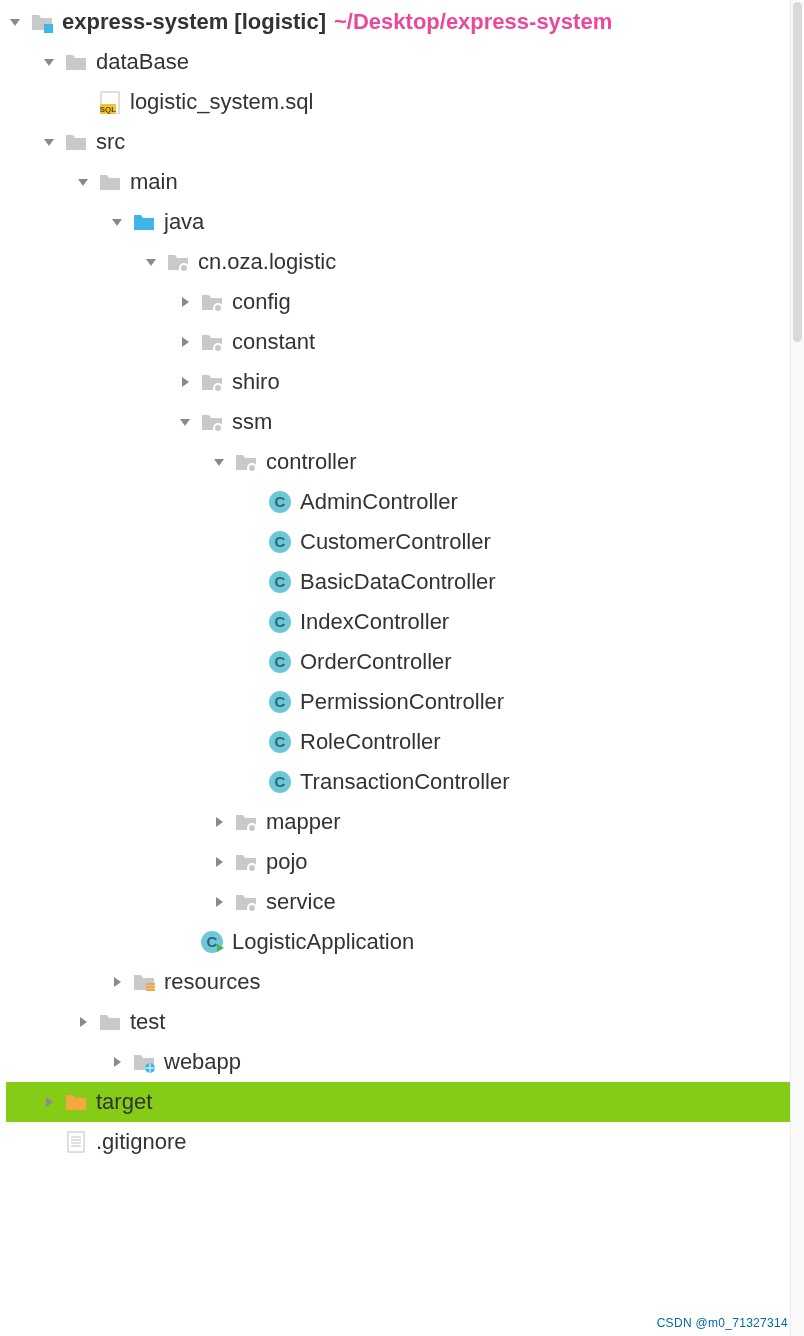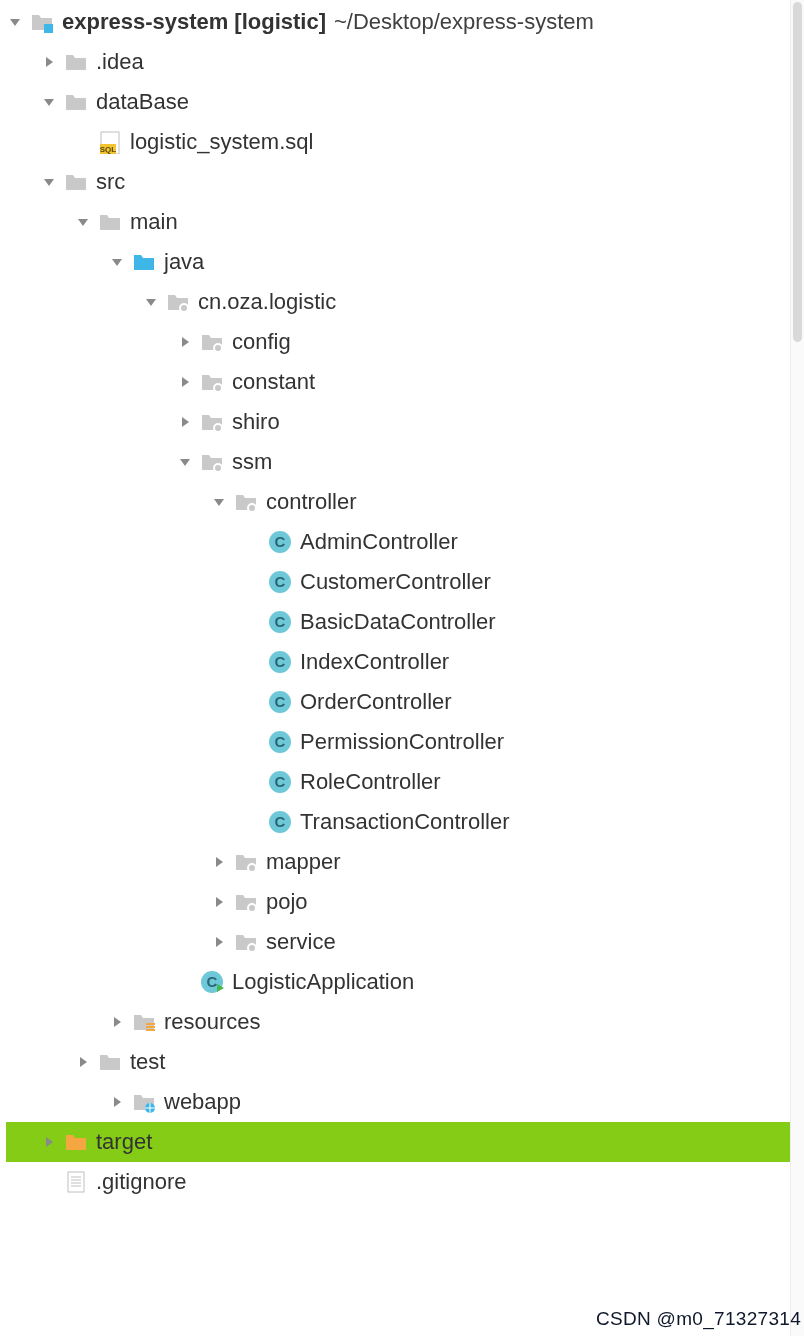--- a/index.html
+++ b/index.html
@@ -34,26 +34,26 @@
   .arrow.hidden { visibility: hidden; }
   .icon {
     width: 24px; height: 24px;
     flex: 0 0 auto;
     margin-right: 8px;
     display: inline-flex;
     align-items: center; justify-content: center;
   }
   .label { color: #333; }
   .label.bold { font-weight: 700; }
-  .suffix { color: #404040; margin-left: 8px; font-weight: 400; }
+  .suffix { color: #ec4899; margin-left: 8px; font-weight: 700; }
   .watermark {
     position: absolute;
-    right: 3px; bottom: 6px;
-    font-size: 19px;
-    color: #0f172a;
+    right: 16px; bottom: 6px;
+    font-size: 12px;
+    color: #0369a1;
     letter-spacing: 0.3px;
   }
   .scrollbar {
     position: absolute;
     right: 0; top: 0; bottom: 0;
     width: 14px;
     background: #fafafa;
     border-left: 1px solid #ececec;
   }
   .scroll-thumb {
@@ -140,34 +140,20 @@
     <span class="icon">
         <svg width="24" height="24">
           <use href="#i-folder-module"></use>
         </svg>
       </span>
     <span class="label bold">express-system</span>
     <span class="label bold" style="margin-left:6px">[logistic]</span>
     <span class="suffix">~/Desktop/express-system</span>
   </div>
 
-  <div class="row">
-    <span class="indent"></span>
-    <span class="arrow">
-        <svg width="14" height="14">
-          <use href="#i-arrow-right"></use>
-        </svg>
-      </span>
-    <span class="icon">
-        <svg width="24" height="24">
-          <use href="#i-folder-gray"></use>
-        </svg>
-      </span>
-    <span class="label">.idea</span>
-  </div>
 
 
   <div class="row">
     <span class="indent"></span>
     <span class="arrow">
         <svg width="14" height="14">
           <use href="#i-arrow-down"></use>
         </svg>
       </span>
     <span class="icon">

